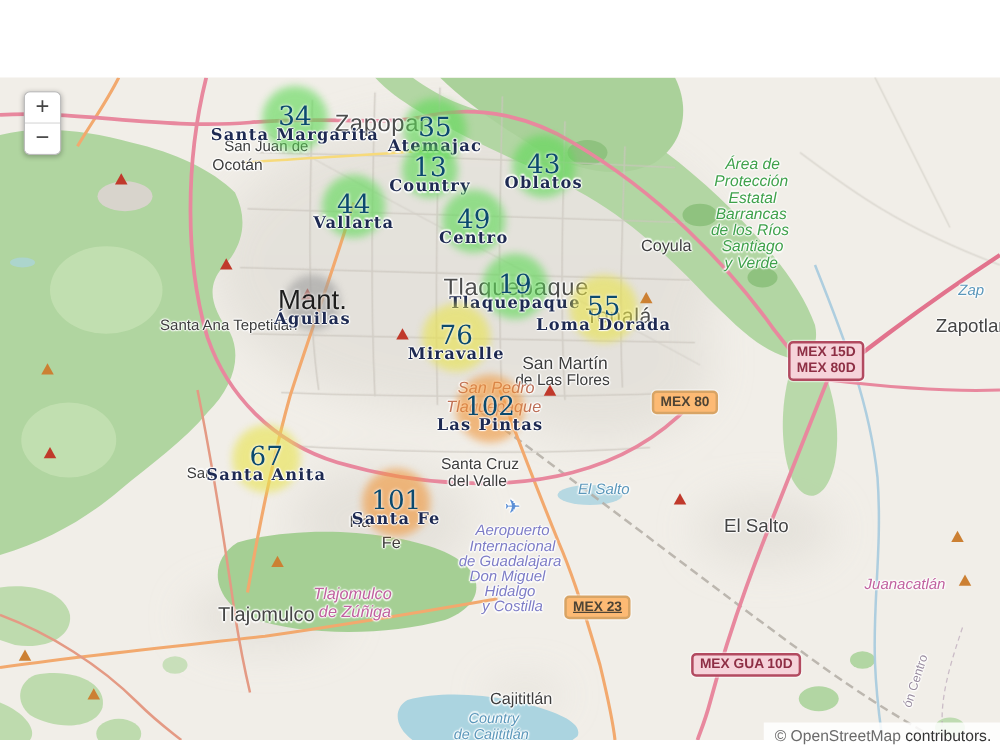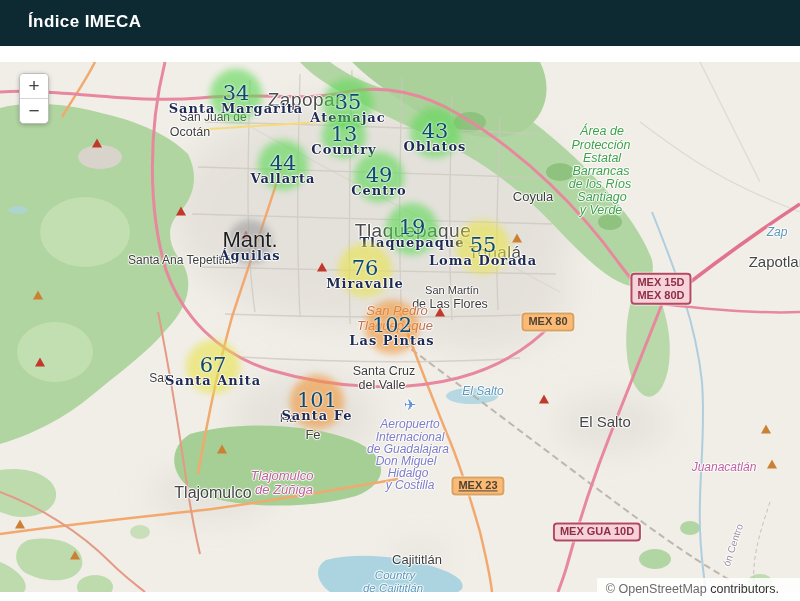--- a/index.html
+++ b/index.html
@@ -47,32 +47,29 @@
       text-shadow:-1px 0 1px #fff,1px 0 1px #fff,0 -1px 1px #fff,0 1px 1px #fff;}
   .station.maintenance .value{font-family:"Liberation Sans",sans-serif;font-size:22px;color:#1d1d1d;top:-13px;}
   
   .zoomctl{position:absolute;left:19px;top:11px;width:28px;border:1px solid #bdbdbd;border-radius:5px;
            background:#ffffff;box-shadow:0 1px 4px rgba(0,0,0,.25);overflow:hidden;}
   .zoomctl .zbtn{display:block;width:28px;height:24px;line-height:23px;text-align:center;
                  font-size:19px;color:#444;cursor:pointer;background:#fff;}
   .zoomctl .zbtn:first-child{border-bottom:1px solid #d5d5d5;}
   
   .attr{position:absolute;right:0;top:578px;height:23px;background:rgba(255,255,255,.85);
-        padding:0 21px 0 9px;line-height:22px;font-size:12.5px;color:#333;}
+        padding:0 7px 0 9px;line-height:22px;font-size:12.5px;color:#333;}
   .attr .osm{color:#6a6a6a;text-decoration:none;}
   .attr .contrib{color:#333;}
 </style>
 </head>
 <body>
 
 <div class="page">
 
-  <header class="hdr">
-    <h1>Índice IMECA</h1>
-  </header>
 
   <div class="map">
 
     <svg width="800" height="530" viewBox="0 0 800 530">
       <defs>
           <filter id="blur16" x="-40%" y="-40%" width="180%" height="180%">
             <feGaussianBlur stdDeviation="16"></feGaussianBlur>
           </filter>
         </defs>
 
@@ -158,21 +155,21 @@
         <div class="lbl town-lg" style="left: 307px; top: 38px; font-size: 19px;">Zapopan</div>
         <div class="lbl town-lg" style="left: 413px; top: 169px; font-size: 19px;">Tlaquepaque</div>
         <div class="lbl town-lg" style="left: 495px; top: 191px; font-size: 17px;">Tonalá</div>
         <div class="lbl town-md" style="left: 213px; top: 431px; font-size: 16px;">Tlajomulco</div>
         <div class="lbl town-md" style="left: 605px; top: 359px; font-size: 15px;">El Salto</div>
         <div class="lbl town-md" style="left: 782px; top: 199px; font-size: 15px;">Zapotlane</div>
         <div class="lbl town-sm" style="left: 533px; top: 134px; font-size: 13px;">Coyula</div>
         <div class="lbl town-sm" style="left: 213px; top: 55px; font-size: 12px;">San Juan de</div>
         <div class="lbl town-sm" style="left: 190px; top: 70px; font-size: 12.5px;">Ocotán</div>
         <div class="lbl town-sm" style="left: 183px; top: 198px; font-size: 12px;">Santa Ana Tepetitlán</div>
-        <div class="lbl town-sm" style="left: 452px; top: 228px; font-size: 11px;">San Martín</div>
+        <div class="lbl town-sm" style="left: 452px; top: 228px; font-size: 14px;">San Martín</div>
         <div class="lbl town-sm" style="left: 450px; top: 242px; font-size: 12.5px;">de Las Flores</div>
         <div class="lbl town-sm" style="left: 384px; top: 309px; font-size: 12.5px;">Santa Cruz</div>
         <div class="lbl town-sm" style="left: 382px; top: 323px; font-size: 12.5px;">del Valle</div>
         <div class="lbl town-sm" style="left: 417px; top: 497px; font-size: 13px;">Cajititlán</div>
         <div class="lbl town-sm" style="left: 288px; top: 355px; font-size: 13px;">Ha</div>
         <div class="lbl town-sm" style="left: 313px; top: 372px; font-size: 13px;">Fe</div>
         <div class="lbl town-sm" style="left: 160px; top: 316px; font-size: 12px;">San</div>
         <div class="lbl suburb" style="left: 282px; top: 413px; font-size: 13px;">Tlajomulco</div>
         <div class="lbl suburb" style="left: 284px; top: 427px; font-size: 13px;">de Zúñiga</div>
         <div class="lbl suburb" style="left: 724px; top: 405px; font-size: 12px;">Juanacatlán</div>

